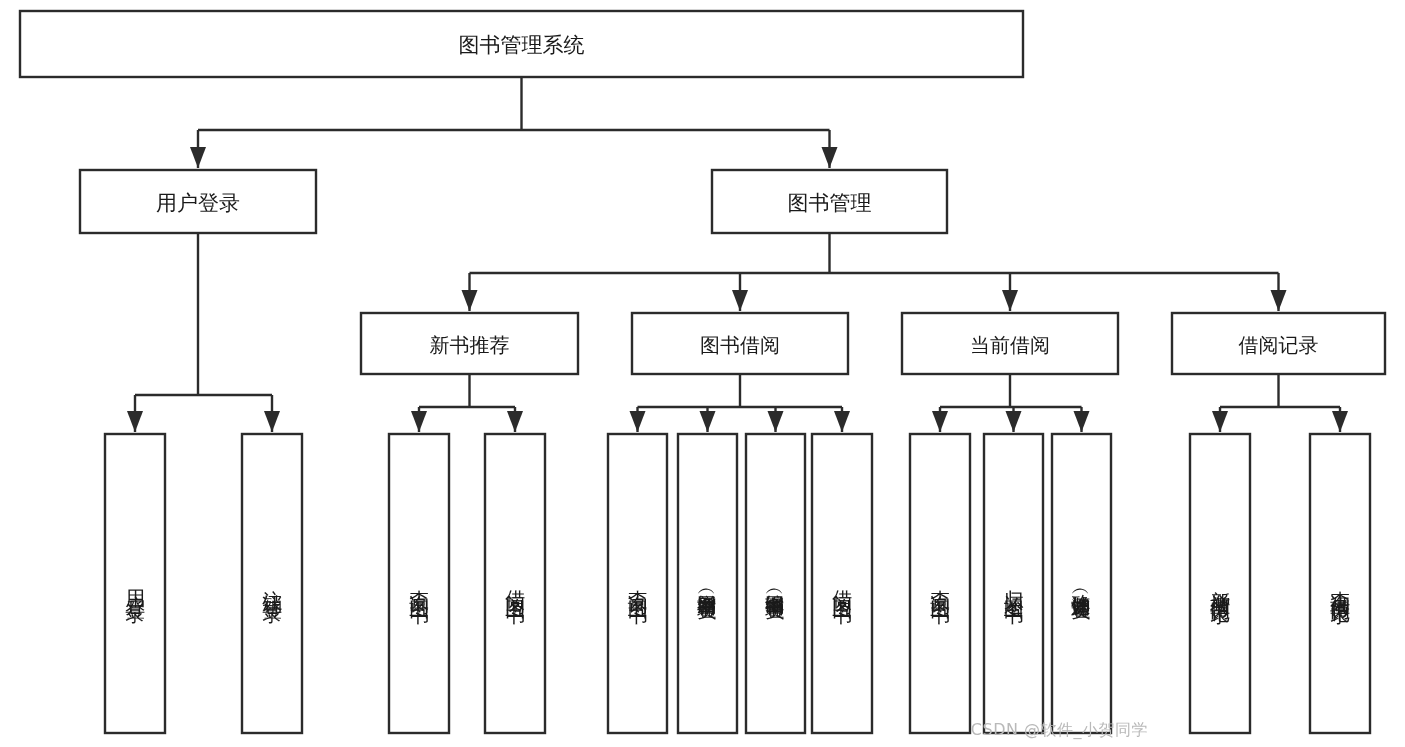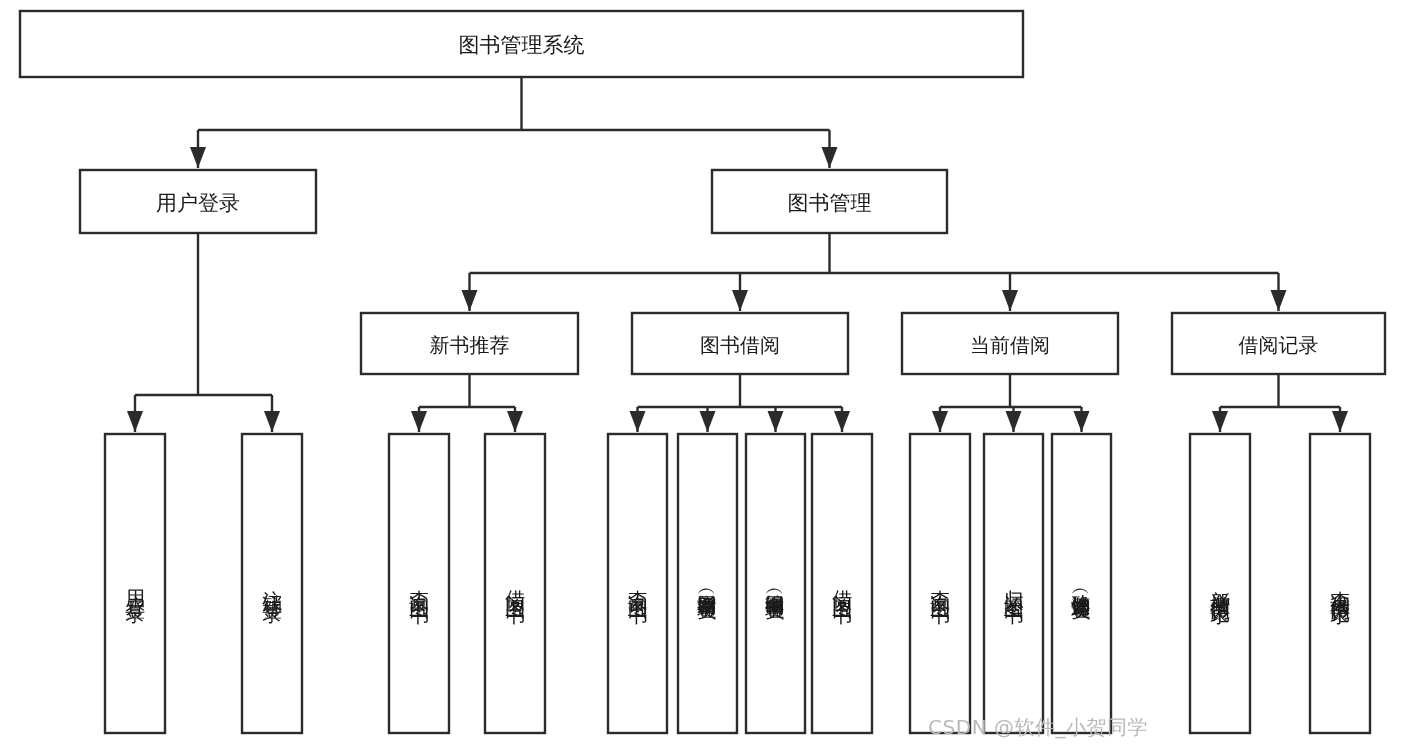--- a/index.html
+++ b/index.html
@@ -71,21 +71,21 @@
     letter-spacing: 5px;
     color: #1a1a1a;
     white-space: nowrap;
     text-align: center;
   }
   .watermark {
     position: absolute;
     right: 14px;
     bottom: 6px;
     font-family: "DejaVu Sans", "Liberation Sans", sans-serif;
-    font-size: 20px;
+    font-size: 16px;
     color: #b9b9b9;
     letter-spacing: 0.5px;
     white-space: nowrap;
     user-select: none;
   }
 </style>
 </head>
 <body>
 
 <div id="diagram-root">

